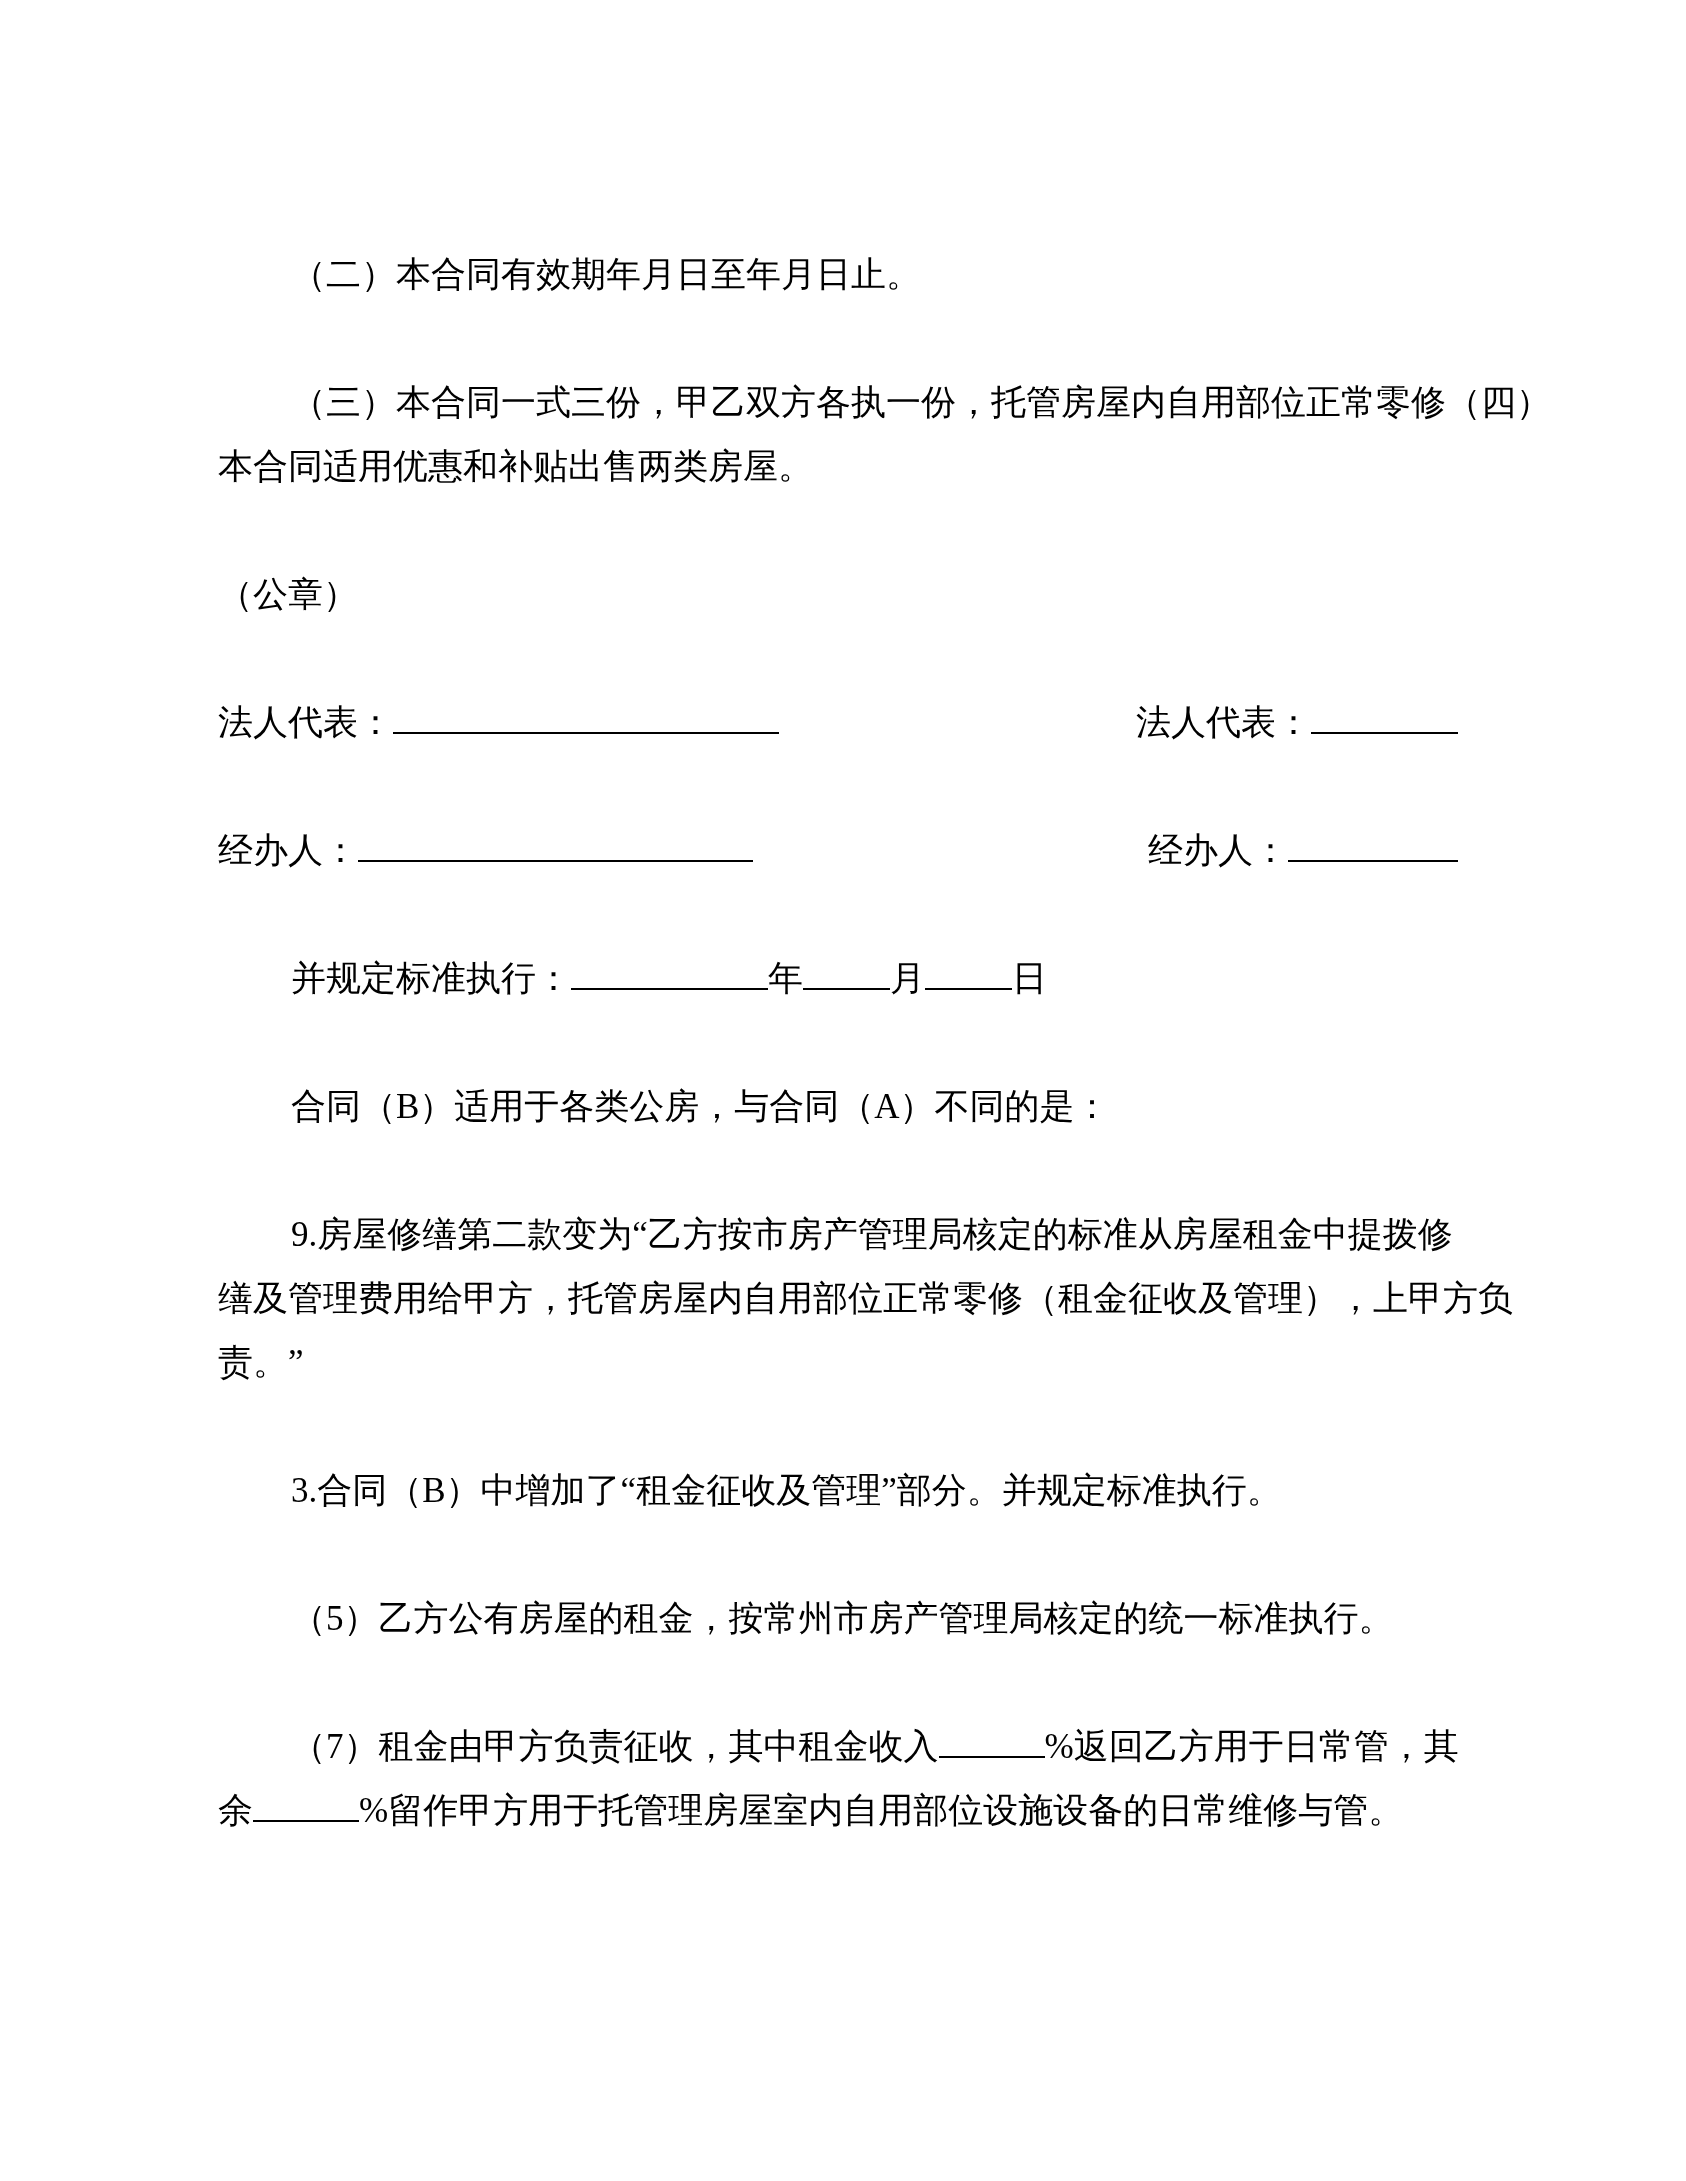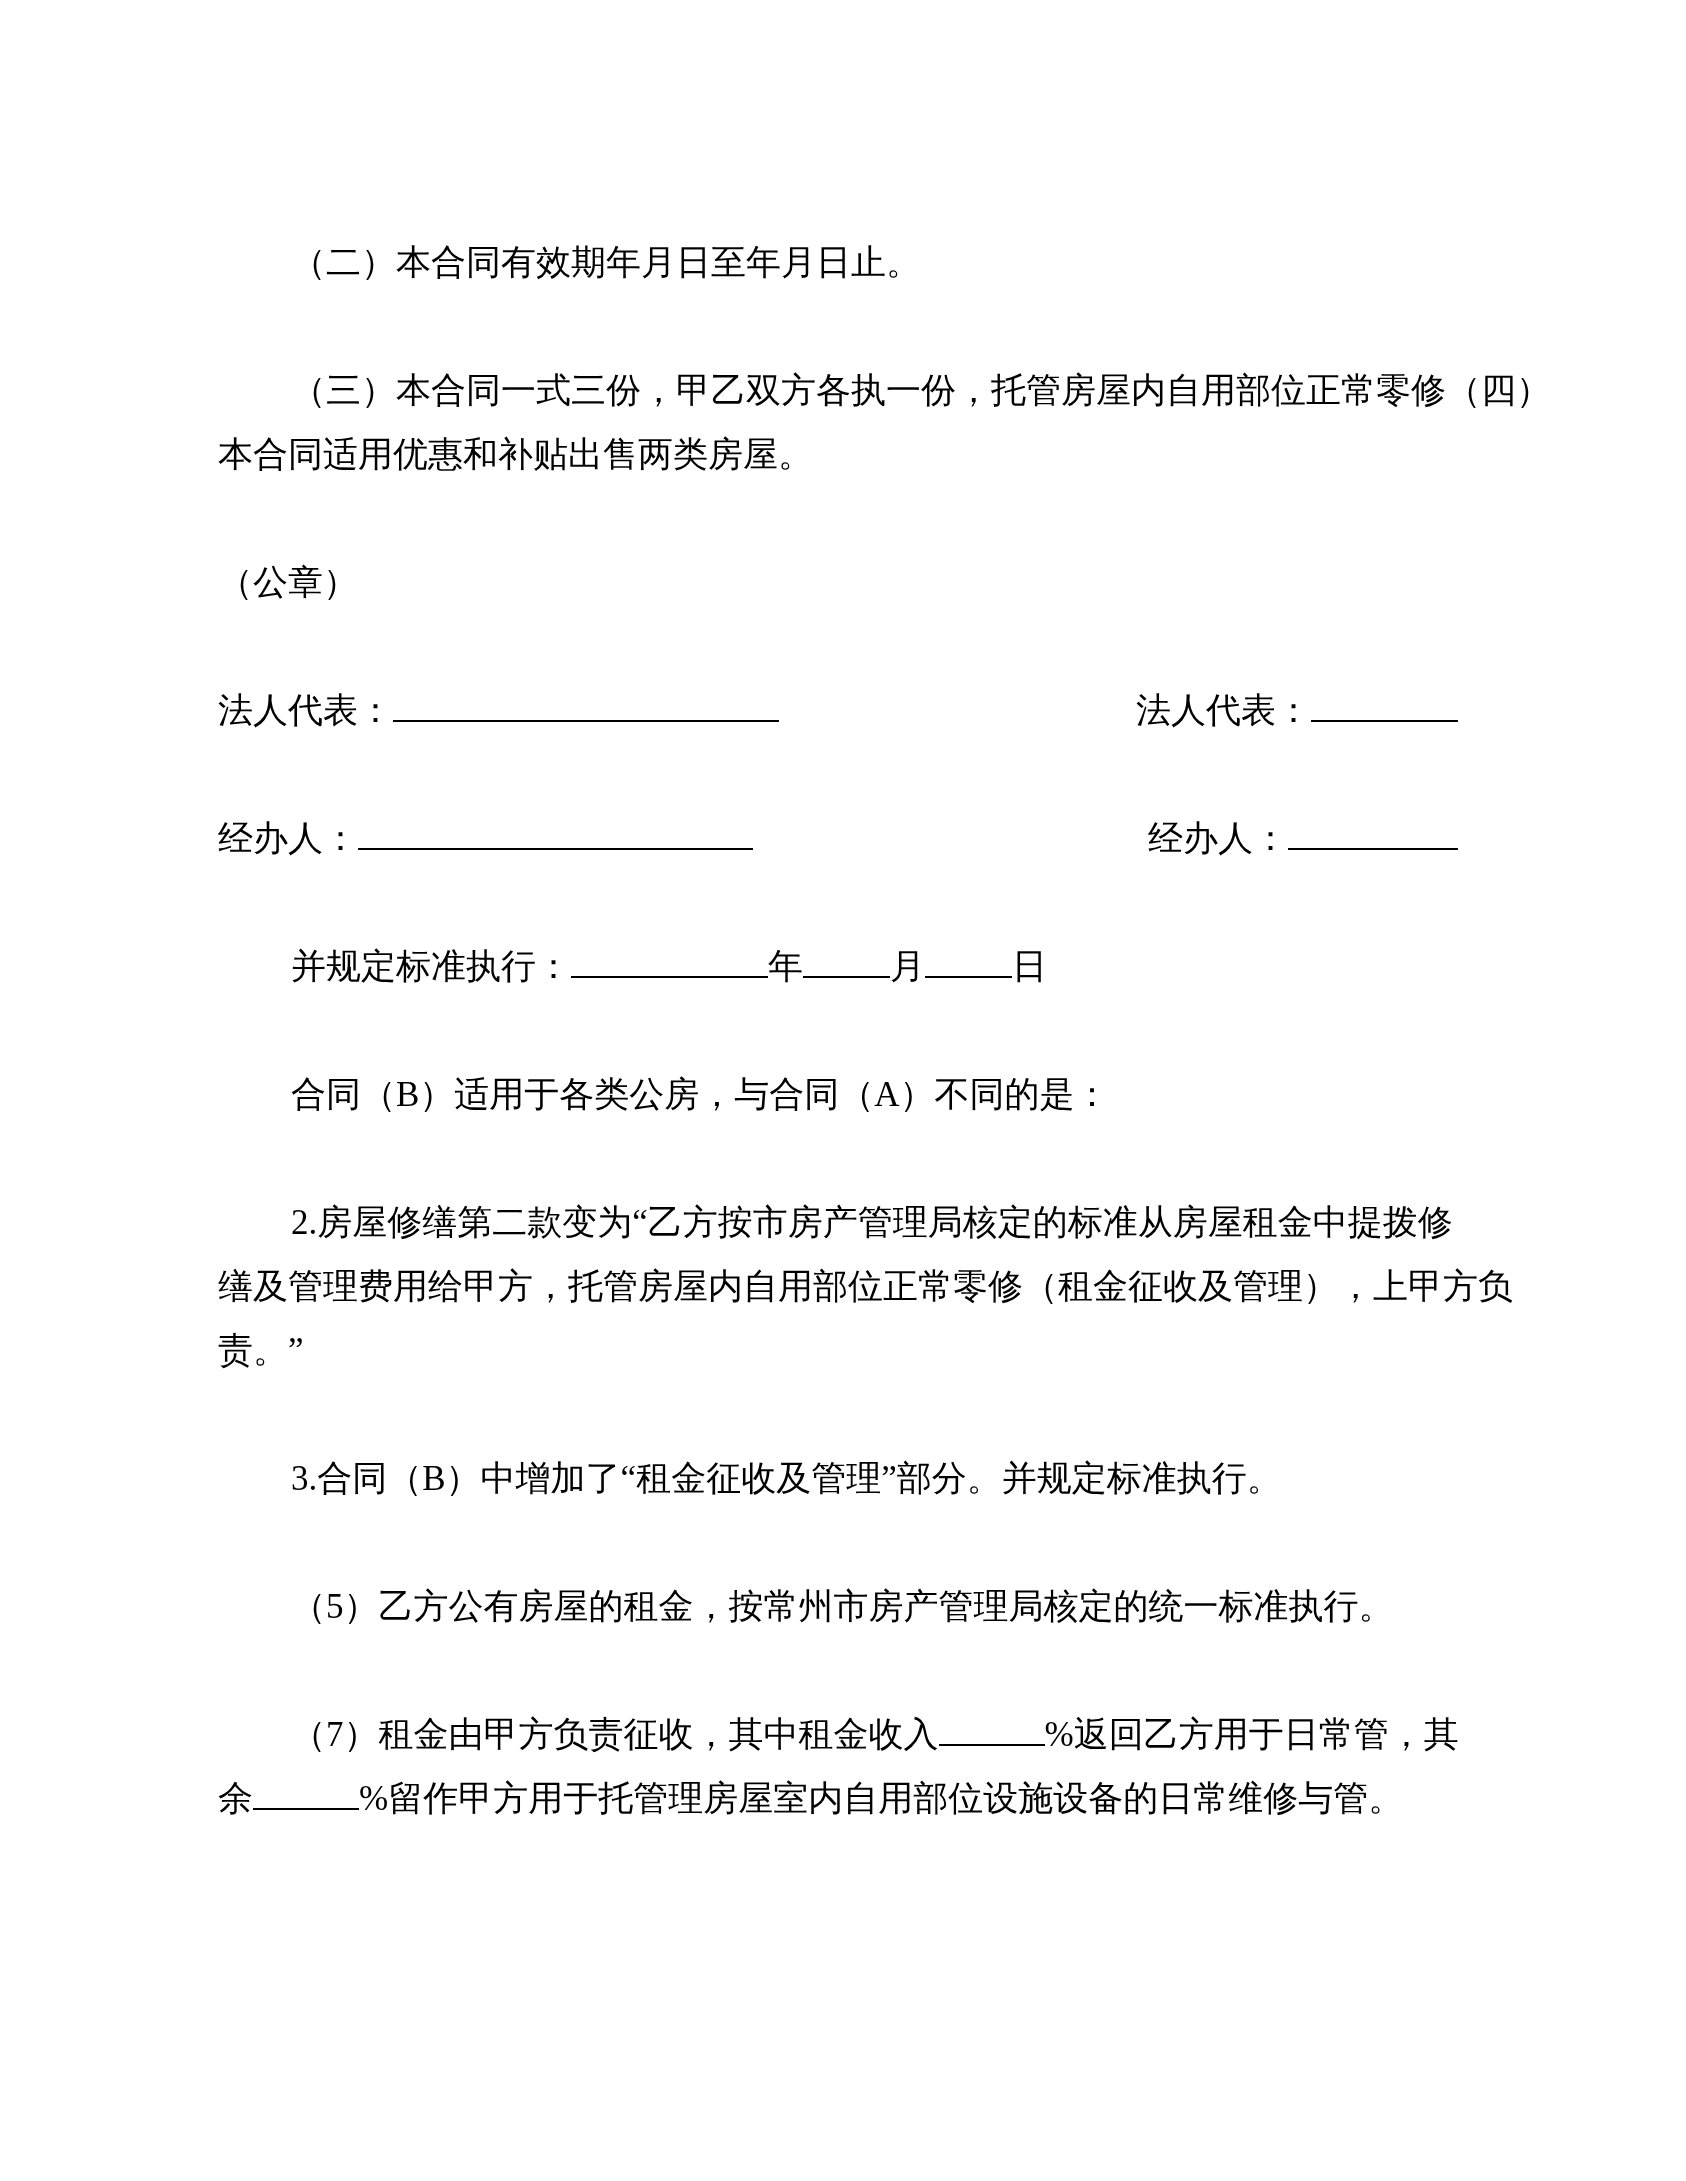--- a/index.html
+++ b/index.html
@@ -12,21 +12,21 @@
     width: 1686px;
     height: 2182px;
     background: #ffffff;
     overflow: hidden;
     font-family: "Liberation Serif", "DejaVu Serif", serif;
     color: #000000;
   }
   .doc {
     position: absolute;
     left: 218px;
-    top: 231px;
+    top: 243px;
     width: 1240px;
     font-size: 35px;
     line-height: 64px;
   }
   .para {
     margin: 0 0 64px 0;
   }
   .line {
     display: block;
     line-height: 64px;
@@ -102,21 +102,21 @@
       <span class="line indent">
         <span>并规定标准执行：</span><span class="blank w215"></span><span>年</span><span class="blank w95"></span><span>月</span><span class="blank w95"></span><span>日</span>
       </span>
     </div>
 
     <div class="para">
       <span class="line indent">合同（B）适用于各类公房，与合同（A）不同的是：</span>
     </div>
 
     <div class="para">
-      <span class="line indent">2.房屋修缮第二款变为“乙方按市房产管理局核定的标准从房屋租金中提拨修</span>
+      <span class="line indent">9.房屋修缮第二款变为“乙方按市房产管理局核定的标准从房屋租金中提拨修</span>
       <span class="line">缮及管理费用给甲方，托管房屋内自用部位正常零修（租金征收及管理），上甲方负</span>
       <span class="line">责。”</span>
     </div>
 
     <div class="para">
       <span class="line indent">3.合同（B）中增加了“租金征收及管理”部分。并规定标准执行。</span>
     </div>
 
     <div class="para">
       <span class="line indent">（5）乙方公有房屋的租金，按常州市房产管理局核定的统一标准执行。</span>

